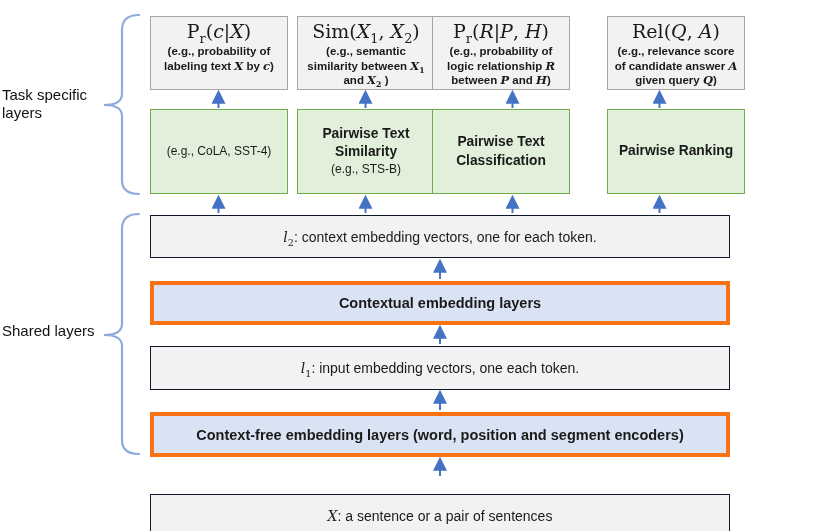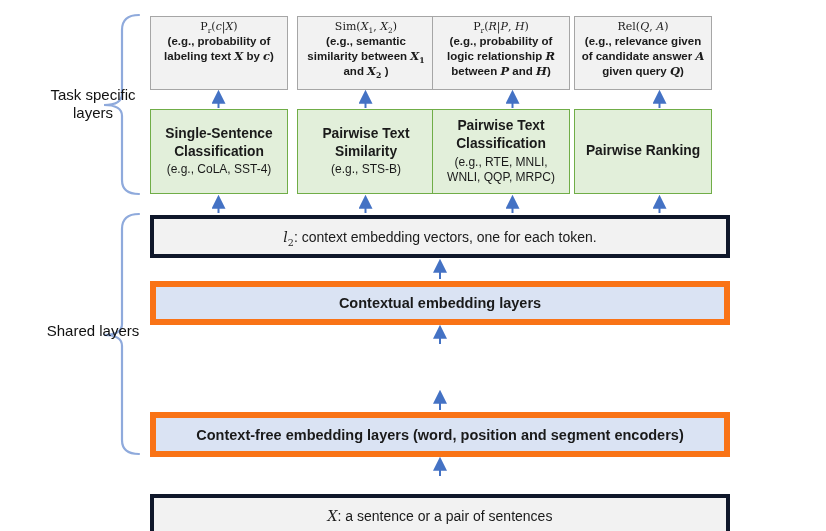--- a/index.html
+++ b/index.html
@@ -4,57 +4,57 @@
 <style>
   html,body { margin:0; padding:0; background:#ffffff; }
   .canvas {
     position:relative; width:826px; height:531px; background:#ffffff;
     font-family:"Liberation Sans", sans-serif; color:#1a1a1a; overflow:hidden;
   }
   .overlay { position:absolute; left:0; top:0; width:826px; height:531px; pointer-events:none; }
 
   
   .sec-label {
-    position:absolute; left:2px; width:102px; text-align:center;
-    font-size:15px; line-height:1.22; color:#111;margin-left:40px;
+    position:absolute; left:2px; width:102px; text-align:left;
+    font-size:15px; line-height:1.22; color:#111;
   }
   .sec-label.task { top:86px; }
   .sec-label.shared { top:322px; }
 
   
-  .col0 { left:150px; } .col1 { left:297px; } .col2 { left:432px; } .col3 { left:574px; }
+  .col0 { left:150px; } .col1 { left:297px; } .col2 { left:432px; } .col3 { left:607px; }
 
   
   .obox {
     position:absolute; top:16px; width:138px; height:74px; box-sizing:border-box;
     background:#f2f2f2; border:1px solid #a6a6a6; text-align:center; padding:3px 4px 0 4px;
   }
-  .formula { font-family:"DejaVu Serif","Liberation Serif",serif; font-size:11px; line-height:1.2; }
+  .formula { font-family:"DejaVu Serif","Liberation Serif",serif; font-size:19px; line-height:1.2; }
   .caption { font-size:11.5px; line-height:1.28; margin-top:1px;font-weight:bold; }
   .m  { font-family:"DejaVu Serif","Liberation Serif",serif; font-style:italic; }
   .sr { font-family:"DejaVu Serif","Liberation Serif",serif; }
   sub { font-size:68%; line-height:0; }
 
   
   .gbox {
     position:absolute; top:109px; width:138px; height:85px; box-sizing:border-box;
     background:#e2efda; border:1.5px solid #70ad47; text-align:center;
     display:flex; flex-direction:column; justify-content:center; padding:2px 4px;
   }
   .gtitle { font-weight:bold; font-size:13.8px; line-height:1.32; }
   .gsub   { font-size:12px; line-height:1.3; margin-top:1px; }
 
   
   .bar {
     position:absolute; left:150px; width:580px; box-sizing:border-box;
     display:flex; align-items:center; justify-content:center; text-align:center;
     font-size:14px;
   }
-  .bar.gray { background:#f2f2f2; border:4px solid #0f172a; }
-  .bar.blue { background:#dae3f3; border:6px solid #f97316; font-weight:bold; font-size:14.5px; }
+  .bar.gray { background:#f2f2f2; border:1px solid #0f172a; }
+  .bar.blue { background:#dae3f3; border:4px solid #f97316; font-weight:bold; font-size:14.5px; }
   #bar-l2 { top:215px; height:43px; }
   #bar-ctx { top:281px; height:44px; }
   #bar-l1 { top:346px; height:44px; }
   #bar-cf { top:412px; height:45px; }
   #bar-x  { top:494px; height:44px; }
 </style>
 </head>
 <body>
 
 <div class="canvas">
@@ -99,45 +99,46 @@
   <div class="obox col1">
     <div class="formula"><span>Sim(</span><span class="m">X</span><sub class="sr">1</sub><span>, </span><span class="m">X</span><sub class="sr">2</sub><span>)</span></div>
     <div class="caption"><span>(e.g., semantic similarity between </span><span class="m">X</span><sub class="sr">1</sub><span> and </span><span class="m">X</span><sub class="sr">2</sub><span> )</span></div>
   </div>
   <div class="obox col2">
     <div class="formula"><span>P</span><sub>r</sub><span>(</span><span class="m">R</span><span>|</span><span class="m">P</span><span>, </span><span class="m">H</span><span>)</span></div>
     <div class="caption"><span>(e.g., probability of logic relationship </span><span class="m">R</span><span> between </span><span class="m">P</span><span> and </span><span class="m">H</span><span>)</span></div>
   </div>
   <div class="obox col3">
     <div class="formula"><span>Rel(</span><span class="m">Q</span><span>, </span><span class="m">A</span><span>)</span></div>
-    <div class="caption"><span>(e.g., relevance given of candidate answer </span><span class="m">A</span><span> given query </span><span class="m">Q</span><span>)</span></div>
+    <div class="caption"><span>(e.g., relevance score of candidate answer </span><span class="m">A</span><span> given query </span><span class="m">Q</span><span>)</span></div>
   </div>
 
   <div class="gbox col0">
-    <div class="gtitle">Single-Sentence Classification</div>
     <div class="gsub">(e.g., CoLA, SST-4)</div>
   </div>
   <div class="gbox col1">
     <div class="gtitle">Pairwise Text Similarity</div>
     <div class="gsub">(e.g., STS-B)</div>
   </div>
   <div class="gbox col2">
     <div class="gtitle">Pairwise Text Classification</div>
-    <div class="gsub">(e.g., RTE, MNLI, WNLI, QQP, MRPC)</div>
   </div>
   <div class="gbox col3">
     <div class="gtitle">Pairwise Ranking</div>
   </div>
 
   <div class="bar gray" id="bar-l2">
     <span><span class="m">l</span><sub class="sr">2</sub><span>: context embedding vectors, one for each token.</span></span>
   </div>
   <div class="bar blue" id="bar-ctx">
     <span>Contextual embedding layers</span>
   </div>
+  <div class="bar gray" id="bar-l1">
+    <span><span class="m">l</span><sub class="sr">1</sub><span>: input embedding vectors, one each token.</span></span>
+  </div>
   <div class="bar blue" id="bar-cf">
     <span>Context-free embedding layers (word, position and segment encoders)</span>
   </div>
   <div class="bar gray" id="bar-x">
     <span><span class="m">X</span><span>: a sentence or a pair of sentences</span></span>
   </div>
 
 </div>
 
 </body></html>

